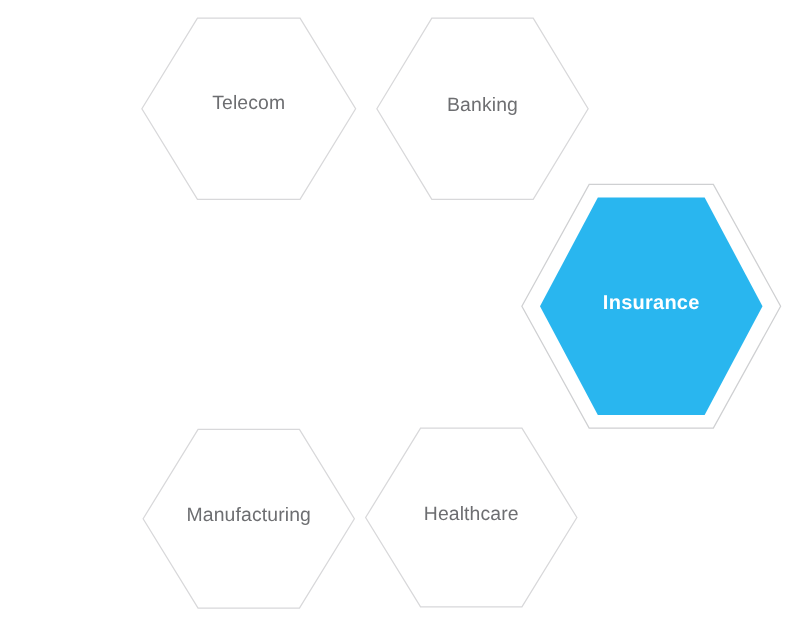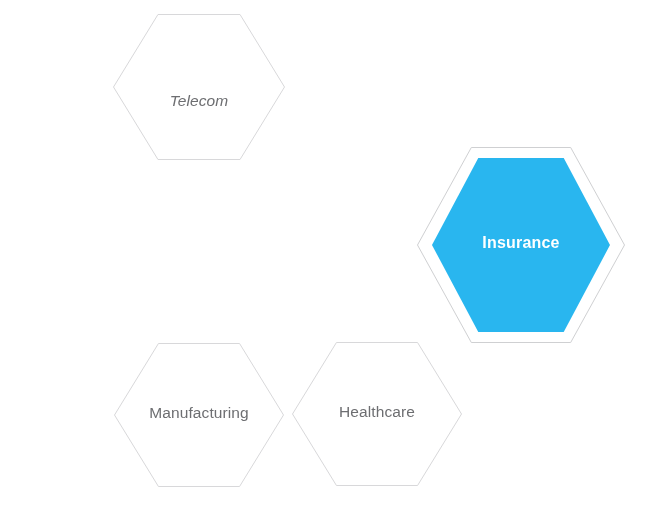--- a/index.html
+++ b/index.html
@@ -75,21 +75,27 @@
   }
 </style>
 </head>
 <body>
 
 <div id="stage" style="width: 647px; height: 514px; background: rgb(255, 255, 255);">
     <div class="hex hex-plain" style="left: 113px; top: 14px; width: 172px; height: 146px;">
       <svg width="172" height="146" viewBox="0 0 172 146">
         <polygon class="hex-shape" points="0.00,72.50 44.46,0.00 126.54,0.00 171.00,72.50 126.54,145.00 44.46,145.00" transform="translate(0.5,0.5)"></polygon>
       </svg>
-      <div class="hex-label" style="top: 78px; font-style: italic;">Telecom</div>
+      <div class="hex-label" style="top: 60px;">Telecom</div>
+    </div>
+    <div class="hex hex-plain" style="left: 301px; top: 14px; width: 170px; height: 146px;">
+      <svg width="170" height="146" viewBox="0 0 170 146">
+        <polygon class="hex-shape" points="0.00,72.50 43.94,0.00 125.06,0.00 169.00,72.50 125.06,145.00 43.94,145.00" transform="translate(0.5,0.5)"></polygon>
+      </svg>
+      <div class="hex-label" style="top: 62px;">Banking</div>
     </div>
     <div class="hex hex-active" style="left: 417px; top: 147px; width: 208px; height: 196px;">
       <svg width="208" height="196" viewBox="0 0 208 196">
         <polygon class="hex-ring" points="0.00,97.50 53.82,0.00 153.18,0.00 207.00,97.50 153.18,195.00 53.82,195.00" transform="translate(0.5,0.5)"></polygon>
         <polygon class="hex-fill" points="0.00,87.00 46.28,0.00 131.72,0.00 178.00,87.00 131.72,174.00 46.28,174.00" transform="translate(15,11)"></polygon>
       </svg>
       <div class="hex-label" style="top: 87px;">Insurance</div>
     </div>
     <div class="hex hex-plain" style="left: 114px; top: 343px; width: 170px; height: 144px;">
       <svg width="170" height="144" viewBox="0 0 170 144">

